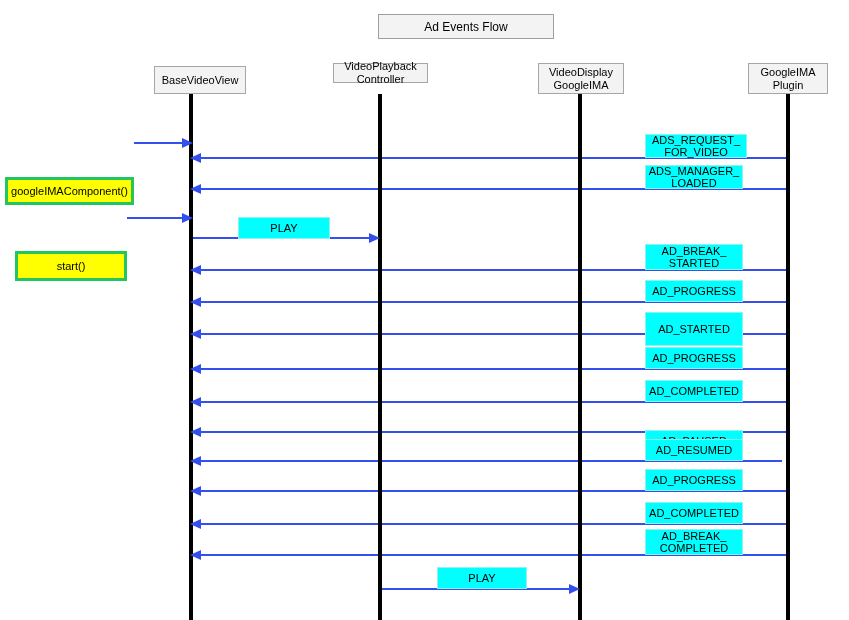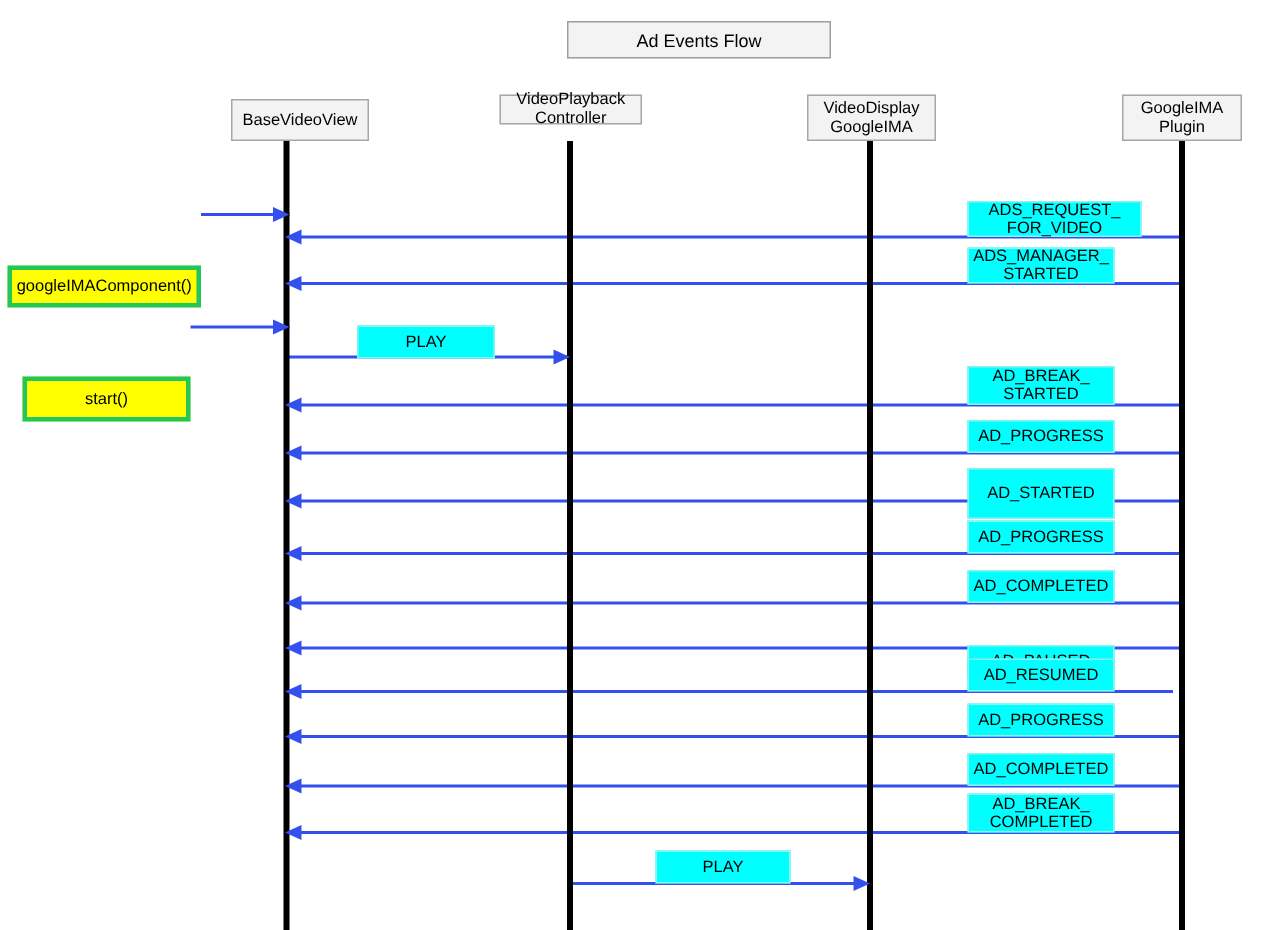--- a/index.html
+++ b/index.html
@@ -95,26 +95,26 @@
 Plugin</div>
       <div class="lifeline" style="left: 786px; top: 94px; height: 526px;"></div>
       <div class="msg-line" style="left: 134px; top: 142px; width: 59px;"></div>
       <div class="head-right" style="left: 182px; top: 138px;"></div>
       <div class="event-box call-box" style="left: 5px; top: 129px; width: 129px; height: 28px;">googleIMAComponent()</div>
       <div class="msg-line" style="left: 127px; top: 217px; width: 66px;"></div>
       <div class="head-right" style="left: 182px; top: 213px;"></div>
       <div class="event-box call-box" style="left: 15px; top: 203px; width: 112px; height: 30px;">start()</div>
       <div class="msg-line" style="left: 191px; top: 157px; width: 597px;"></div>
       <div class="head-left" style="left: 190px; top: 153px;"></div>
-      <div class="event-box" style="left: 645px; top: 134px; width: 116px; height: 24px;">ADS_REQUEST_
+      <div class="event-box" style="left: 645px; top: 134px; width: 102px; height: 24px;">ADS_REQUEST_
 FOR_VIDEO</div>
       <div class="msg-line" style="left: 191px; top: 188px; width: 597px;"></div>
       <div class="head-left" style="left: 190px; top: 184px;"></div>
       <div class="event-box" style="left: 645px; top: 165px; width: 98px; height: 24px;">ADS_MANAGER_
-STARTED</div>
+LOADED</div>
       <div class="msg-line" style="left: 191px; top: 237px; width: 189px;"></div>
       <div class="head-right" style="left: 369px; top: 233px;"></div>
       <div class="event-box" style="left: 238px; top: 217px; width: 92px; height: 22px;">PLAY</div>
       <div class="msg-line" style="left: 191px; top: 269px; width: 597px;"></div>
       <div class="head-left" style="left: 190px; top: 265px;"></div>
       <div class="event-box" style="left: 645px; top: 244px; width: 98px; height: 26px;">AD_BREAK_
 STARTED</div>
       <div class="msg-line" style="left: 191px; top: 301px; width: 597px;"></div>
       <div class="head-left" style="left: 190px; top: 297px;"></div>
       <div class="event-box" style="left: 645px; top: 280px; width: 98px; height: 22px;">AD_PROGRESS</div>

